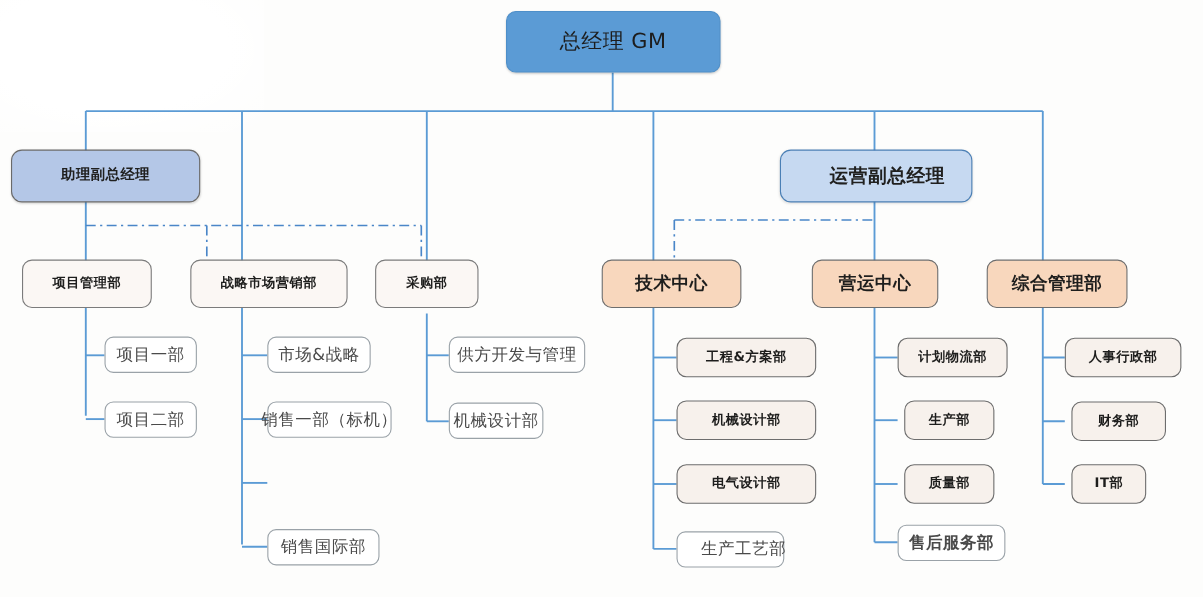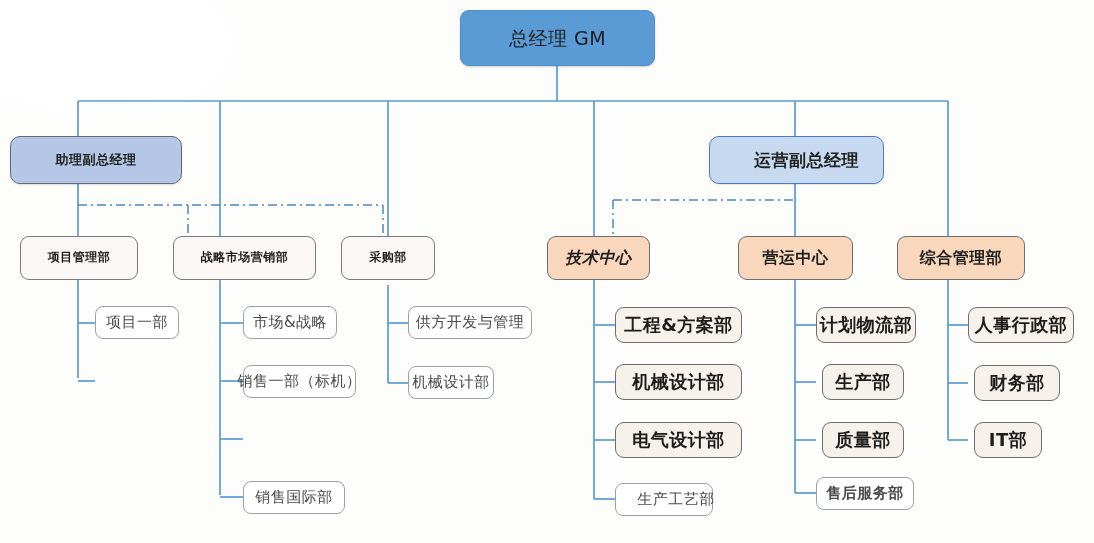--- a/index.html
+++ b/index.html
@@ -91,21 +91,21 @@
     border-radius: 8px;
     color: #4a4a4a;
     font-size: 15px;
     font-weight: 400;
   }
   .n-leaf-bold {
     background: #f7f1ec;
     border: 1.6px solid #6d6d6d;
     border-radius: 9px;
     color: #1d1d1c;
-    font-size: 18px;
+    font-size: 12px;
     font-weight: 700;
   }
 </style>
 </head>
 <body>
 
 <div id="chart-root">
   <div id="paper-wash"></div>
 
   <svg class="connectors" viewBox="0 0 1094 543" xmlns="http://www.w3.org/2000/svg">
@@ -165,27 +165,28 @@
   <div class="node n-vp-dark" style="left:10px; top:136px; width:172px; height:48px;">助理副总经理</div>
 
   <div class="node n-vp-blue" style="left:709px; top:136px; width:175px; height:48px;padding-left:20px;">运营副总经理</div>
 
   <div class="node n-dept-plain" style="left:20px; top:236px; width:118px; height:44px;">项目管理部</div>
 
   <div class="node n-dept-plain" style="left:173px; top:236px; width:143px; height:44px;">战略市场营销部</div>
 
   <div class="node n-dept-plain" style="left:341px; top:236px; width:94px; height:44px;">采购部</div>
 
-  <div class="node n-dept-peach" style="left:547px; top:236px; width:103px; height:44px;font-style:italic;">技术中心</div>
+  <div class="node n-dept-peach" style="left:547px; top:236px; width:127px; height:44px;">技术中心</div>
 
   <div class="node n-dept-peach" style="left:738px; top:236px; width:115px; height:44px;">营运中心</div>
 
   <div class="node n-dept-peach" style="left:897px; top:236px; width:128px; height:44px;">综合管理部</div>
 
   <div class="node n-leaf-thin" style="left:95px; top:306px; width:84px; height:33px;">项目一部</div>
+  <div class="node n-leaf-thin" style="left:95px; top:365px; width:84px; height:33px;">项目二部</div>
 
   <div class="node n-leaf-thin" style="left:243px; top:306px; width:94px; height:33px;">市场&amp;战略</div>
   <div class="node n-leaf-thin" style="left:243px; top:365px; width:113px; height:33px;">销售一部（标机）</div>
   <div class="node n-leaf-thin" style="left:243px; top:481px; width:102px; height:33px;">销售国际部</div>
 
   <div class="node n-leaf-thin" style="left:408px; top:306px; width:124px; height:33px;">供方开发与管理</div>
   <div class="node n-leaf-thin" style="left:408px; top:366px; width:86px; height:33px;">机械设计部</div>
 
   <div class="node n-leaf-bold" style="left:615px; top:307px; width:127px; height:36px;">工程&amp;方案部</div>
   <div class="node n-leaf-bold" style="left:615px; top:364px; width:127px; height:36px;">机械设计部</div>

